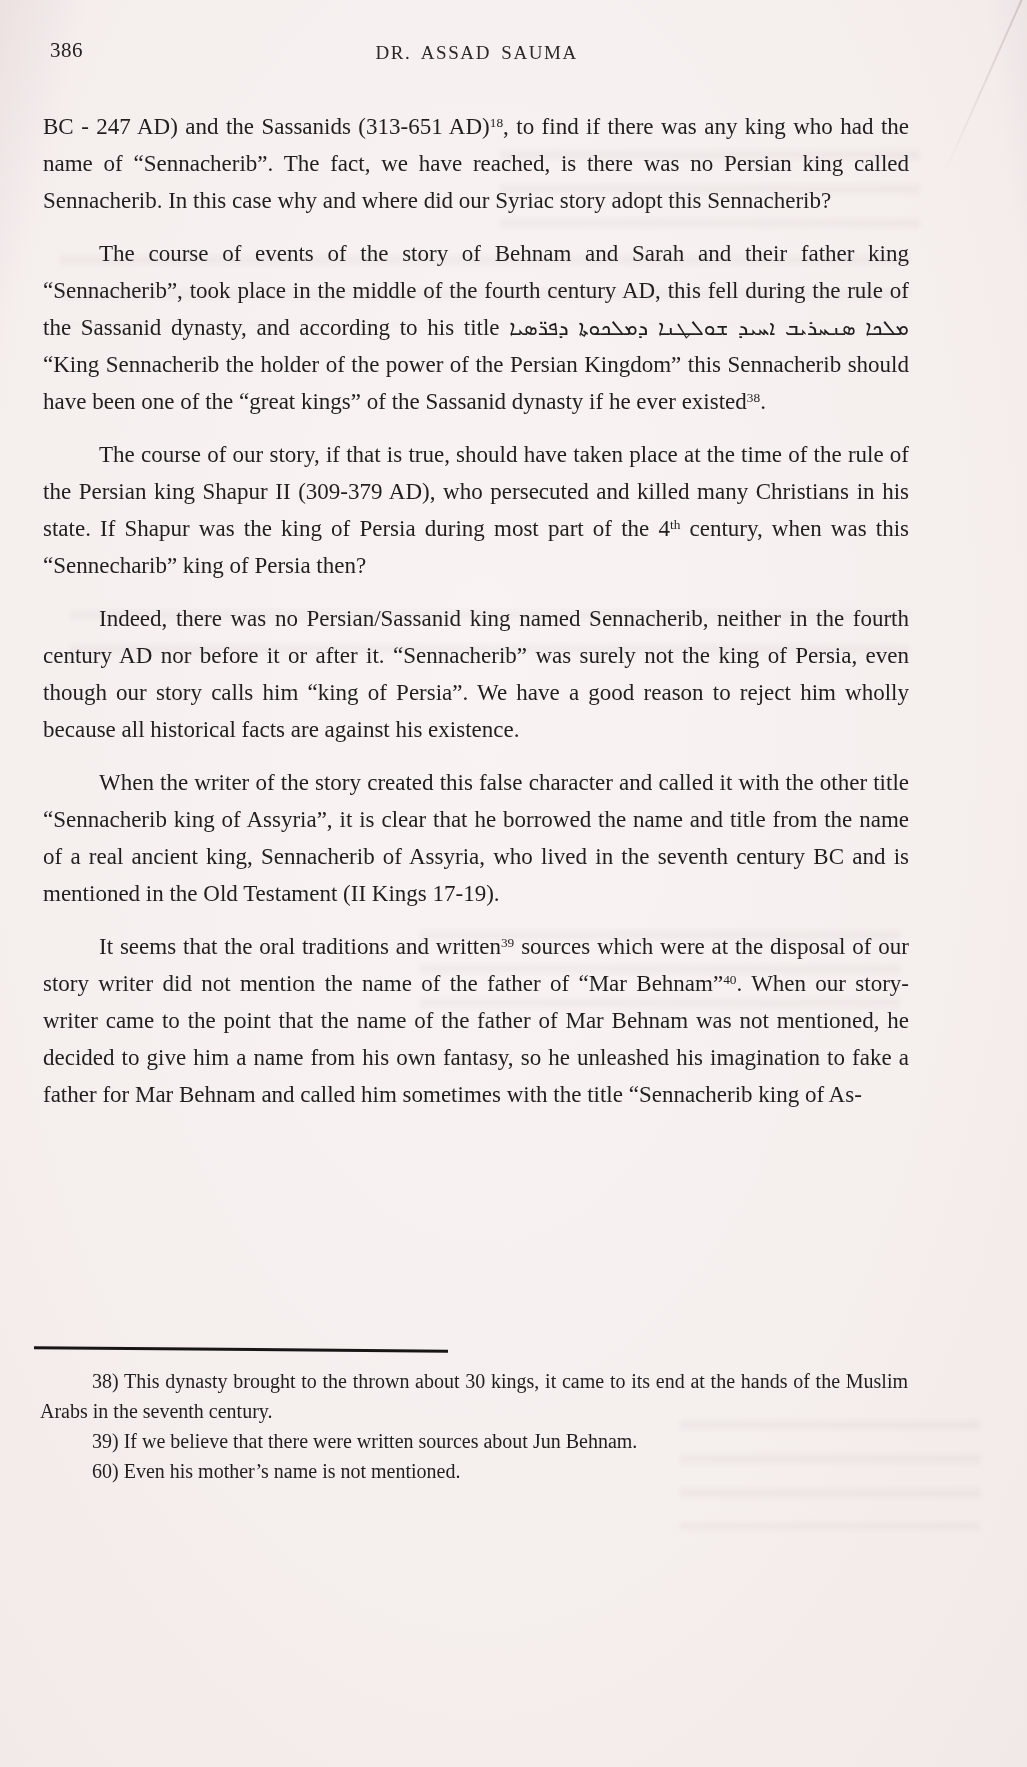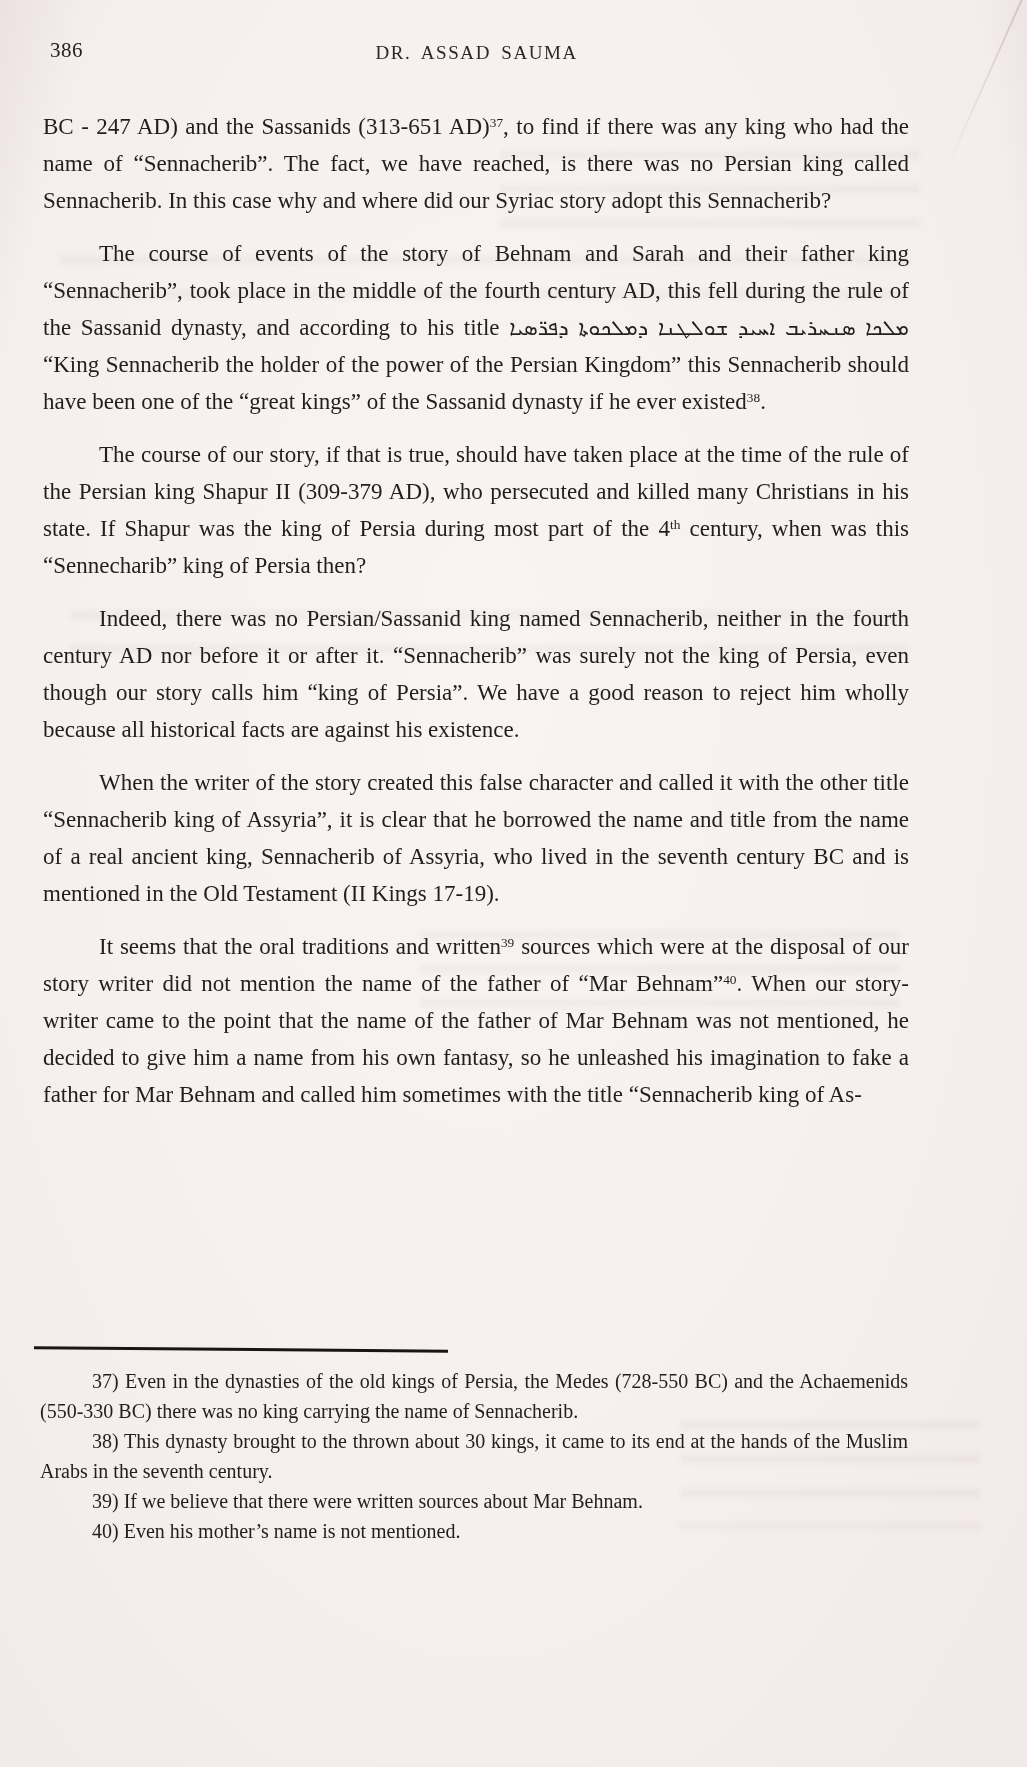--- a/index.html
+++ b/index.html
@@ -79,29 +79,28 @@
   <div class="ghost" style="top:610px;left:70px;width:840px;height:66px;"></div>
   <div class="ghost" style="top:930px;left:420px;width:480px;height:100px;"></div>
   <div class="ghost" style="top:1420px;left:680px;width:300px;height:110px;"></div>
 
   <div class="header-row">
     <span class="page-number">386</span>
     <span class="running-head">DR. ASSAD SAUMA</span>
   </div>
 
   <div class="body-text" id="paragraphs">
-      <p class="no-indent"><span>BC - 247 AD) and the Sassanids (313-651 AD)</span><sup>37</sup><span>, to find if there was any king who had the name of “Sennacherib”. The fact, we have reached, is there was no Persian king called Sennacherib. In this case why and where did our Syriac story adopt this Sennacherib?</span></p>
+      <p class="no-indent"><span>BC - 247 AD) and the Sassanids (313-651 AD)</span><sup>18</sup><span>, to find if there was any king who had the name of “Sennacherib”. The fact, we have reached, is there was no Persian king called Sennacherib. In this case why and where did our Syriac story adopt this Sennacherib?</span></p>
       <p class=""><span>The course of events of the story of Behnam and Sarah and their father king “Sennacherib”, took place in the middle of the fourth century AD, this fell during the rule of the Sassanid dynasty, and according to his title </span><span class="syriac" dir="rtl">ܡܠܟܐ ܣܢܚܪܝܒ ܐܚܝܕ ܫܘܠܛܢܐ ܕܡܠܟܘܬܐ ܕܦܪ̈ܣܝܐ</span><span> “King Sennacherib the holder of the power of the Persian Kingdom” this Sennacherib should have been one of the “great kings” of the Sassanid dynasty if he ever existed</span><sup>38</sup><span>.</span></p>
       <p class=""><span>The course of our story, if that is true, should have taken place at the time of the rule of the Persian king Shapur II (309-379 AD), who persecuted and killed many Christians in his state. If Shapur was the king of Persia during most part of the 4</span><sup>th</sup><span> century, when was this “Sennecharib” king of Persia then?</span></p>
       <p class=""><span>Indeed, there was no Persian/Sassanid king named Sennacherib, neither in the fourth century AD nor before it or after it. “Sennacherib” was surely not the king of Persia, even though our story calls him “king of Persia”. We have a good reason to reject him wholly because all historical facts are against his existence.</span></p>
       <p class=""><span>When the writer of the story created this false character and called it with the other title “Sennacherib king of Assyria”, it is clear that he borrowed the name and title from the name of a real ancient king, Sennacherib of Assyria, who lived in the seventh century BC and is mentioned in the Old Testament (II Kings 17-19).</span></p>
       <p class=""><span>It seems that the oral traditions and written</span><sup>39</sup><span> sources which were at the disposal of our story writer did not mention the name of the father of “Mar Behnam”</span><sup>40</sup><span>. When our story-writer came to the point that the name of the father of Mar Behnam was not mentioned, he decided to give him a name from his own fantasy, so he unleashed his imagination to fake a father for Mar Behnam and called him sometimes with the title “Sennacherib king of As-</span></p>
     </div>
 
   <div class="footnote-rule"></div>
 
   <div class="footnotes" id="footnotes">
-      <p>37) Even in the dynasties of the old kings of Persia, the Medes (728-550 BC) and the Achaemenids (550-330 BC) there was no king carrying the name of Sennacherib.</p>
       <p>38) This dynasty brought to the thrown about 30 kings, it came to its end at the hands of the Muslim Arabs in the seventh century.</p>
-      <p>39) If we believe that there were written sources about Mar Behnam.</p>
-      <p>40) Even his mother’s name is not mentioned.</p>
+      <p>39) If we believe that there were written sources about Jun Behnam.</p>
+      <p>60) Even his mother’s name is not mentioned.</p>
     </div>
 </div>
 
 </body></html>

